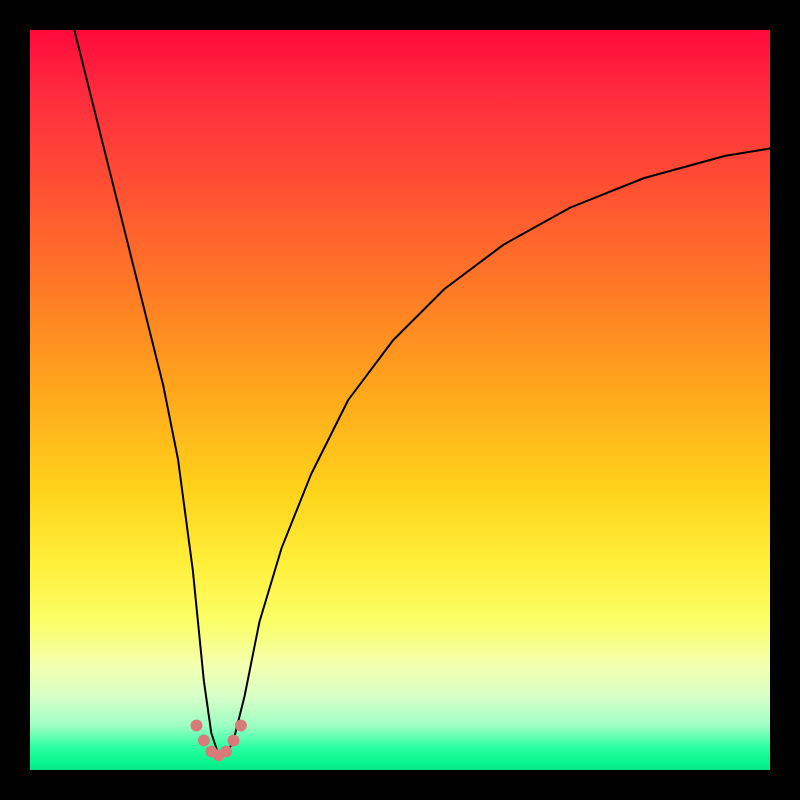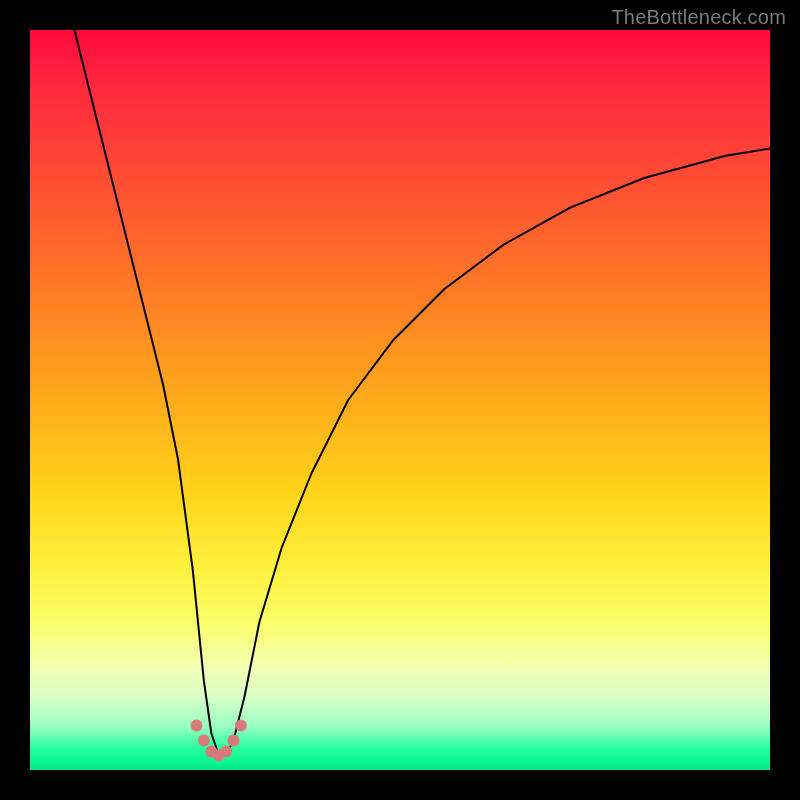--- a/index.html
+++ b/index.html
@@ -77,15 +77,14 @@
           <circle cx="181.3" cy="721.5" r="6"></circle>
           <circle cx="188.7" cy="725.2" r="6"></circle>
           <circle cx="196.1" cy="721.5" r="6"></circle>
           <circle cx="203.5" cy="710.4" r="6"></circle>
           <circle cx="210.9" cy="695.6" r="6"></circle>
         </g>
     </svg>
 
   </div>
 
-  <div class="attribution">TheBottleneck.com</div>
 
 </div>
 
 </body></html>

